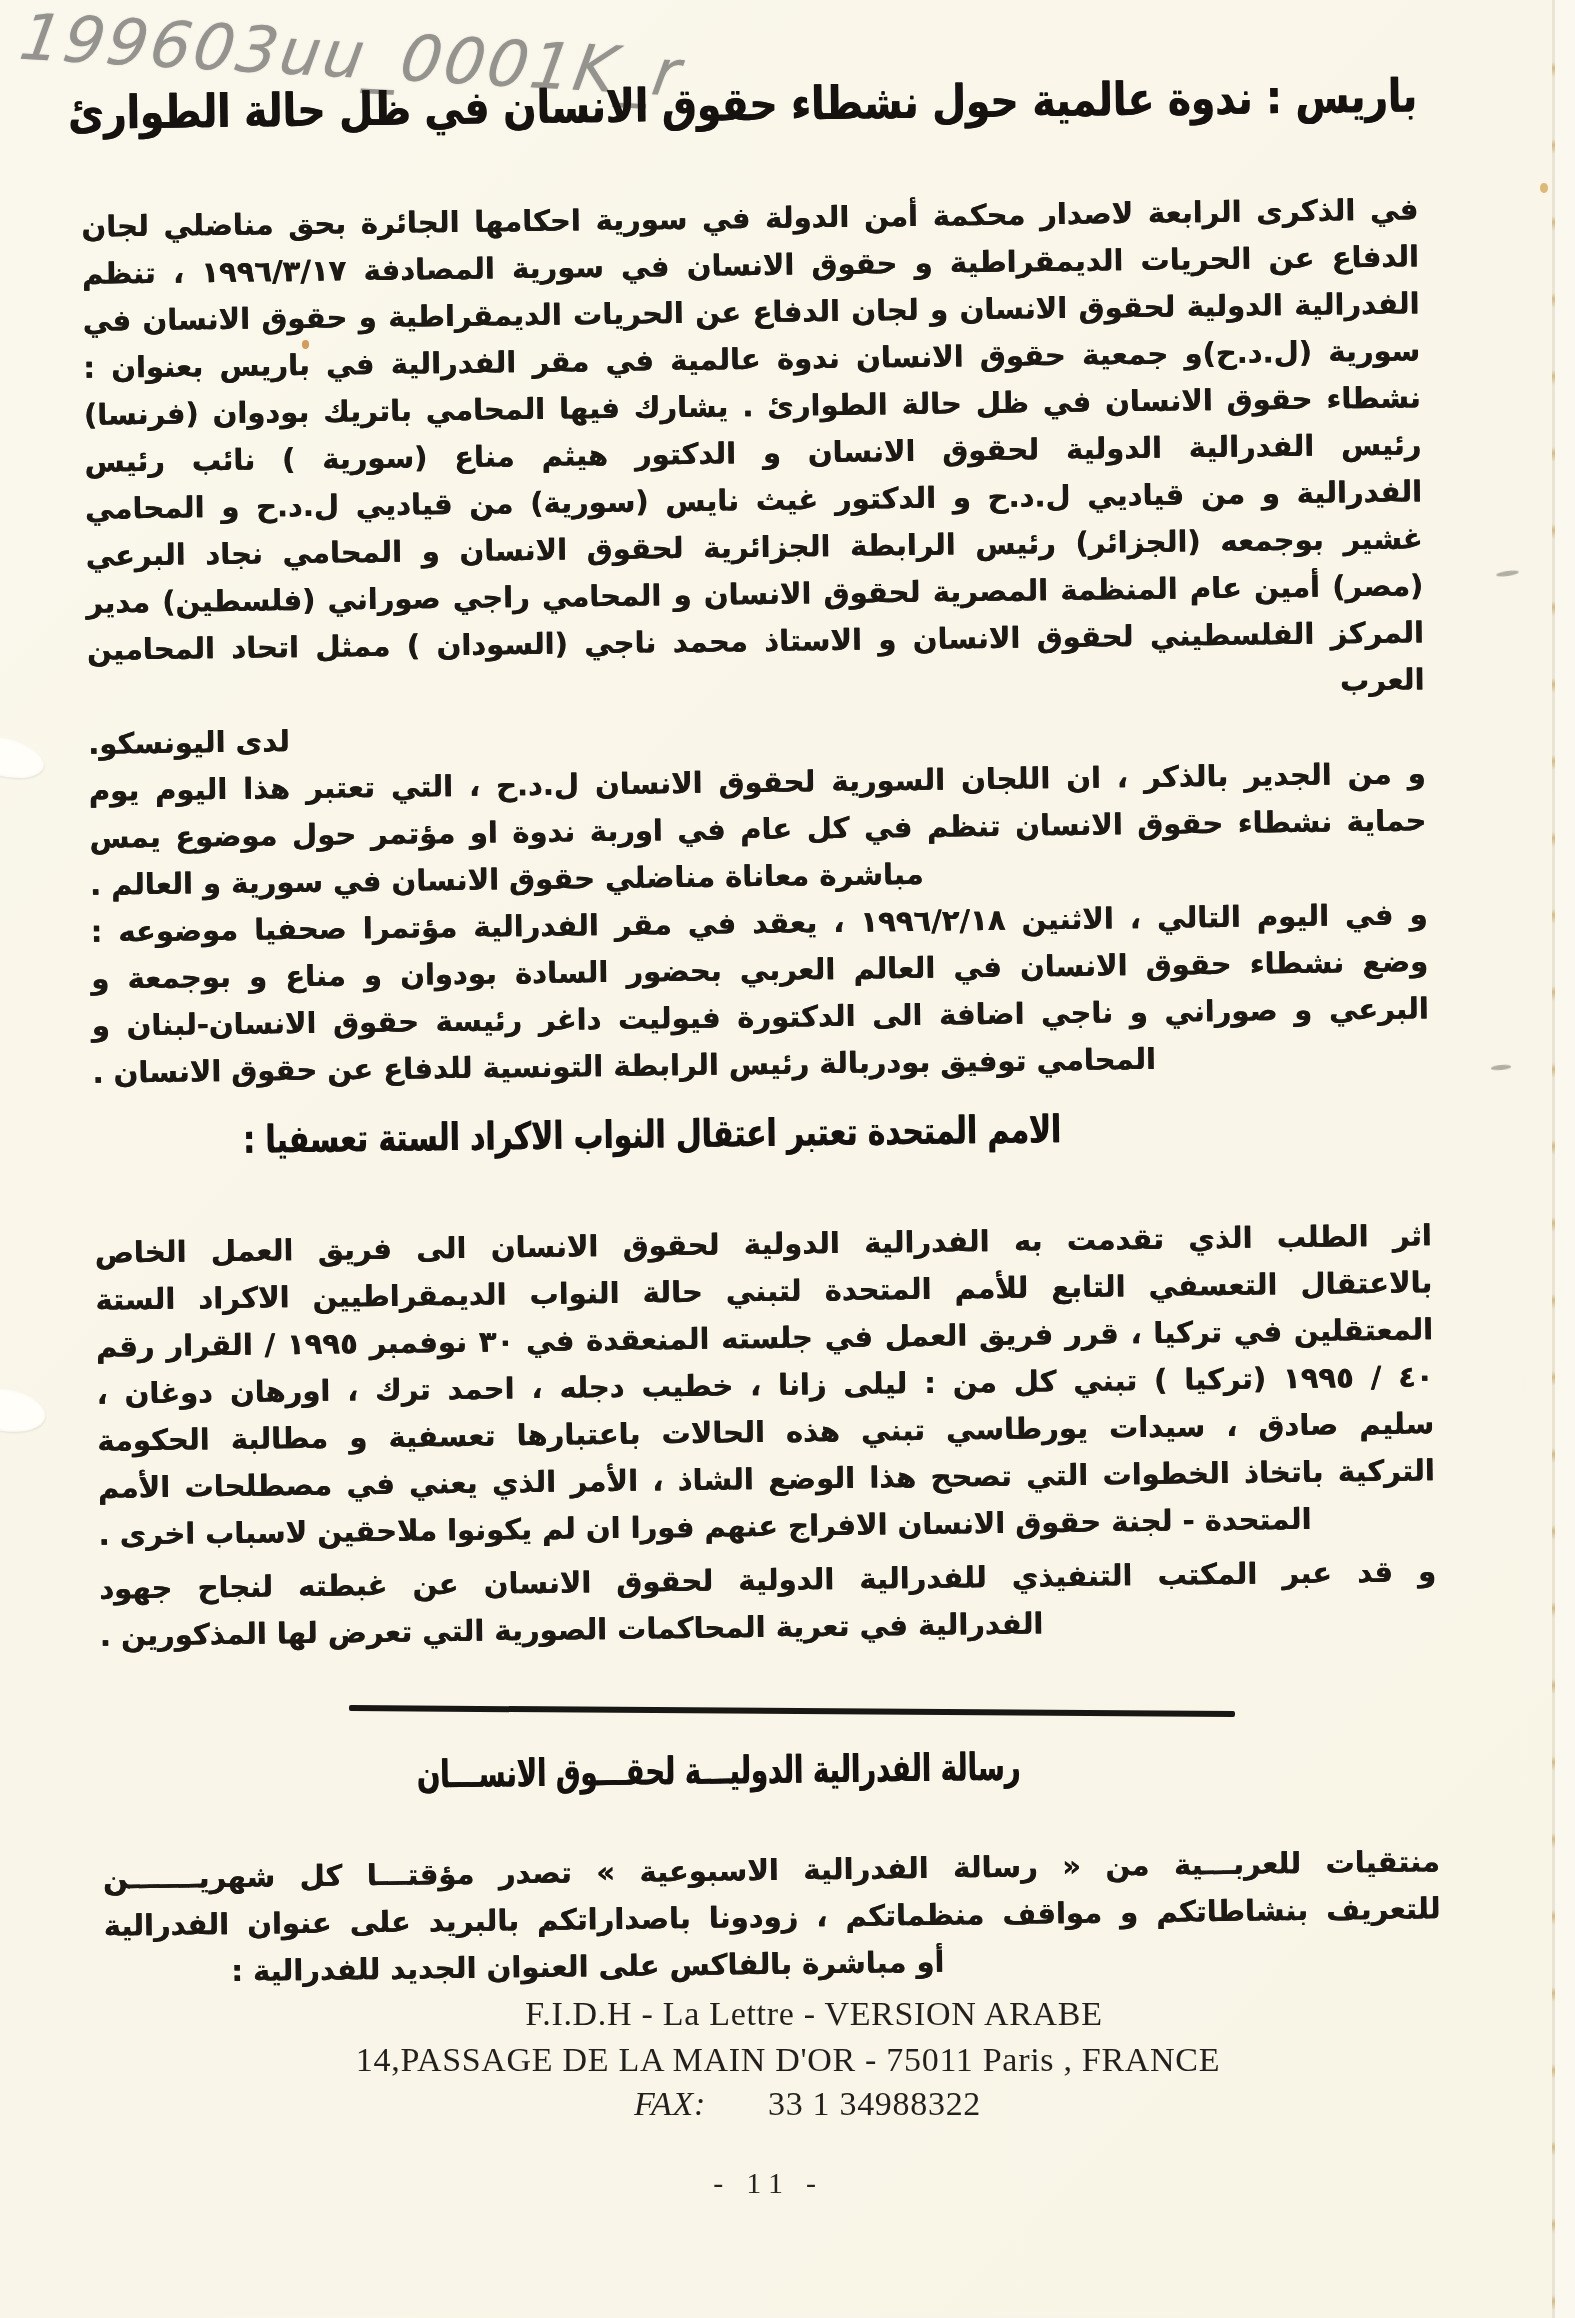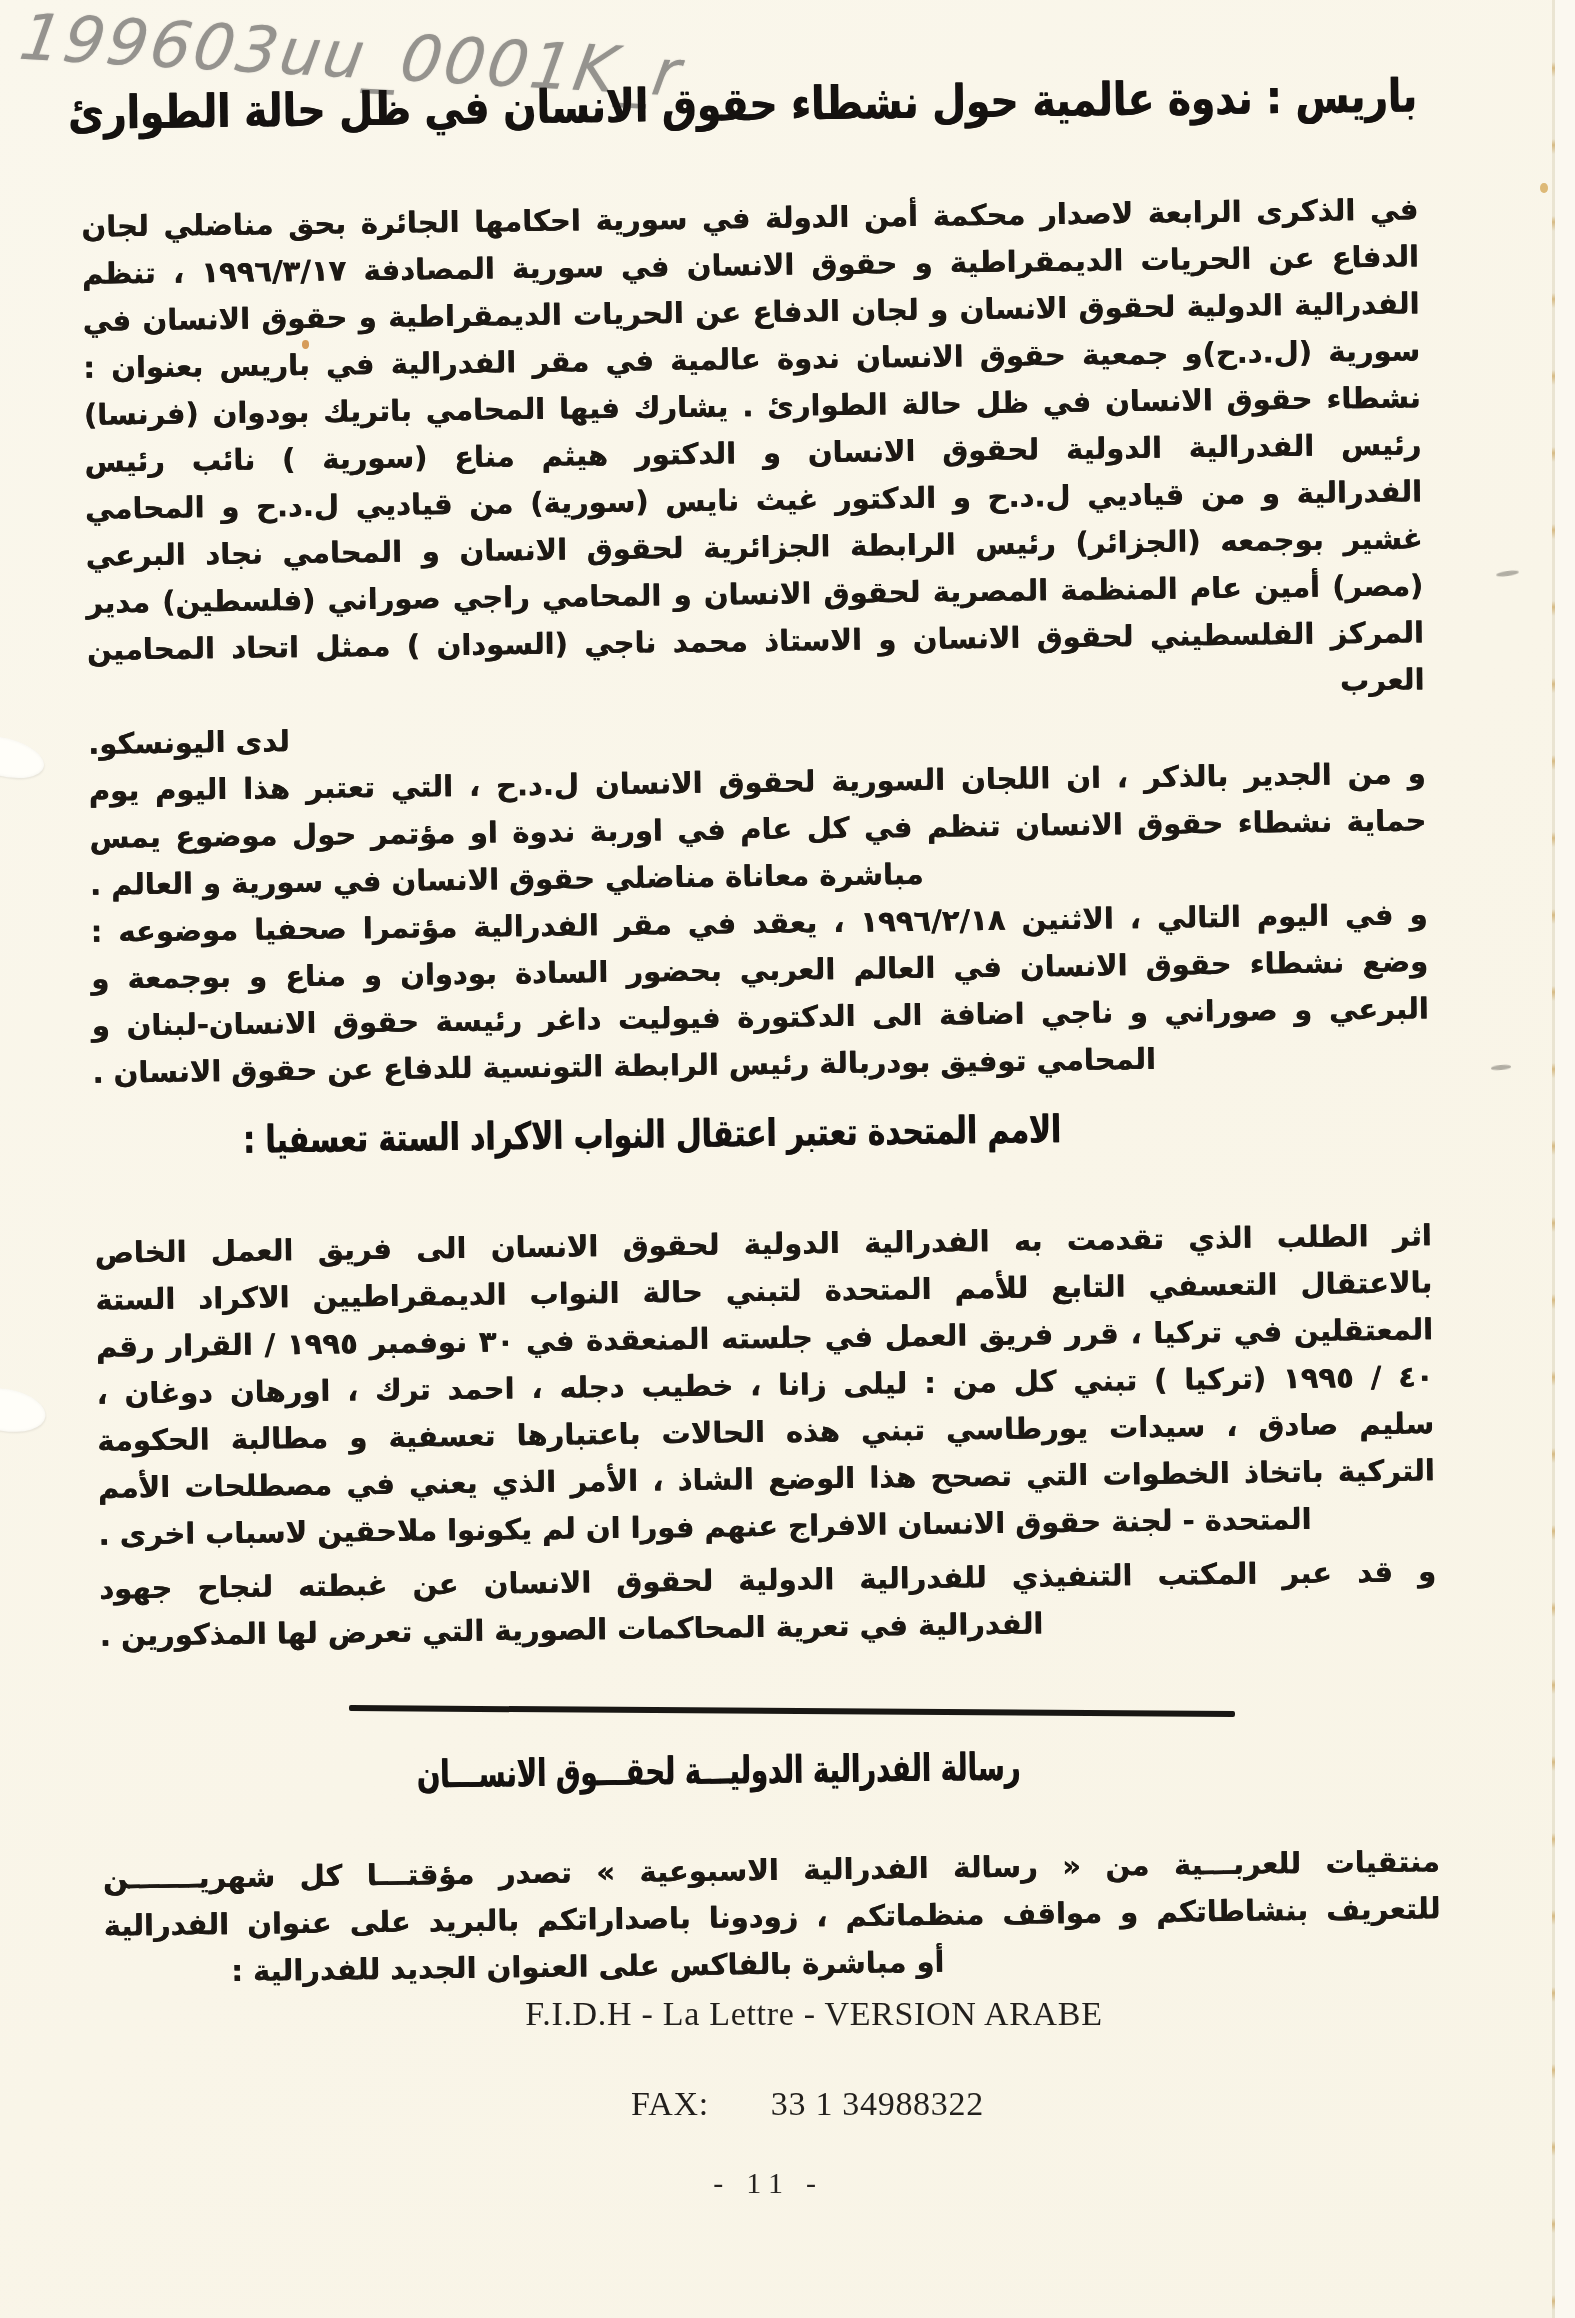--- a/index.html
+++ b/index.html
@@ -64,21 +64,21 @@
     background:#191714;transform:rotate(0.38deg);border-radius:2px;
   }
   .serifline{
     position:absolute;left:0;width:100%;text-align:center;
     font-family:"Liberation Serif","DejaVu Serif",serif;
     font-size:34px;color:#221f1c;letter-spacing:0.7px;
   }
   #publisher-line{top:1995px;margin-left:26px;}
   #address-line{top:2041px;}
   #fax-line{top:2085px;margin-left:19.5px;}
-  #fax-line .fax-label{margin-right:62px;}
+  #fax-line .fax-label{margin-right:62px;font-style:italic;}
   .page-number{
     position:absolute;left:-19.5px;top:2166px;width:100%;text-align:center;
     font-family:"Liberation Serif","DejaVu Serif",serif;
     font-size:30px;letter-spacing:7.8px;color:#262320;
   }
   
   .punch{
     position:absolute;background:#fffef9;border-radius:50%;
     box-shadow:inset 0 0 3.9px rgba(0,0,0,.05),0.7px 1.3px 2px rgba(0,0,0,.07);
     z-index:6;
@@ -167,20 +167,21 @@
           <div class="pline">للتعريف بنشاطاتكم و مواقف منظماتكم ، زودونا باصداراتكم بالبريد على عنوان الفدرالية</div>
           <div class="pline pline-last">أو مباشرة بالفاكس على العنوان الجديد للفدرالية :</div>
         </div>
     </div>
 
   </div>
 
   <div class="divider"></div>
 
   <div id="publisher-line" class="serifline">F.I.D.H - La Lettre - VERSION ARABE</div>
+  <div id="address-line" class="serifline">14,PASSAGE DE LA MAIN D'OR - 75011 Paris , FRANCE</div>
   <div id="fax-line" class="serifline">
     <span class="fax-label">FAX:</span><span>33 1 34988322</span>
   </div>
 
   <div class="page-number">- 11 -</div>
 
   <div id="punch1" class="punch"></div>
   <div id="punch2" class="punch"></div>
   <div class="edge-strip"></div>
   <div class="fold-line"></div>

